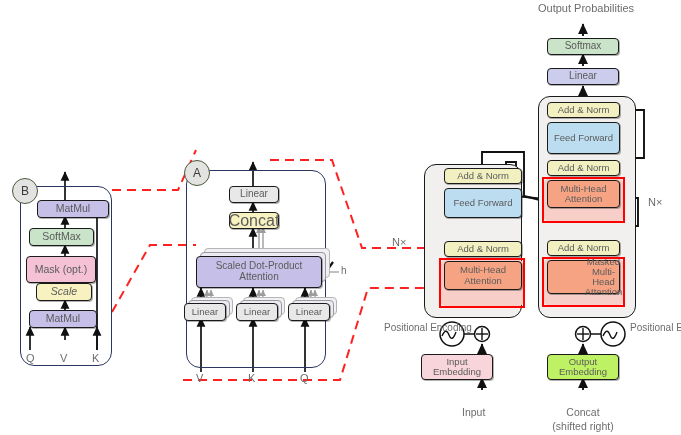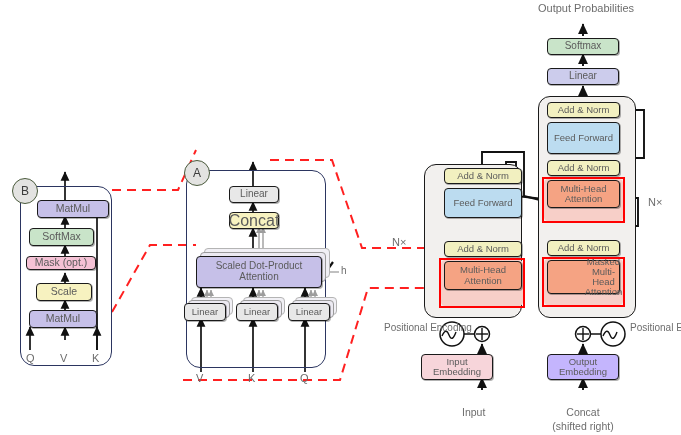--- a/index.html
+++ b/index.html
@@ -186,24 +186,24 @@
   <div class="circ" style="left:12px;top:178px;width:26px;height:26px;">
     <span>B</span>
   </div>
 
   <div class="box" style="left:37px;top:200px;width:72px;height:18px;background:#c6c0e8;font-size:10.5px;">
     <span>MatMul</span>
   </div>
   <div class="box" style="left:29px;top:228px;width:65px;height:18px;background:#c9e4c9;font-size:10.5px;">
     <span>SoftMax</span>
   </div>
-  <div class="box" style="left:26px;top:256px;width:70px;height:14px;background:#f5c2d5;font-size:10.5px;">
+  <div class="box" style="left:26px;top:256px;width:70px;height:27px;background:#f5c2d5;font-size:10.5px;">
     <span>Mask (opt.)</span>
   </div>
-  <div class="box" style="left:36px;top:283px;width:56px;height:18px;background:#f7f2c0;font-size:10.5px;">
+  <div class="box" style="left:36px;top:283px;width:56px;height:18px;background:#f7f2c0;font-size:10.5px;font-style:italic;">
     <span>Scale</span>
   </div>
   <div class="box" style="left:29px;top:310px;width:68px;height:18px;background:#c6c0e8;font-size:10.5px;">
     <span>MatMul</span>
   </div>
 
   <div class="lbl" style="left:26px;top:352px;font-size:11px;">Q</div>
   <div class="lbl" style="left:92px;top:352px;font-size:11px;">K</div>
   <div class="lbl" style="left:60px;top:352px;font-size:11px;">V</div>
 
@@ -304,21 +304,21 @@
 
   <div class="box" style="left:547px;top:240px;width:73px;height:16px;background:#f2f0c0;font-size:9.5px;">
     <span>Add &amp; Norm</span>
   </div>
   <div class="box" style="left:544px;top:259px;width:79px;height:46px;background:#f7cfc8;border-color:#f7cfc8;box-shadow:none;"></div>
   <div class="box" style="left:547px;top:260px;width:73px;height:34px;background:#f5a383;font-size:9.5px;padding-left:40px;">
     <span>Masked Multi-Head Attention</span>
   </div>
   <div class="redhi" style="left:542px;top:257px;width:83px;height:50px;"></div>
 
-  <div class="box" style="left:547px;top:354px;width:72px;height:26px;background:#c4b5fd;font-size:9.5px;">
+  <div class="box" style="left:547px;top:354px;width:72px;height:26px;background:#bef264;font-size:9.5px;">
     <span>Output Embedding</span>
   </div>
   <div class="lbl" style="left:630px;top:322px;font-size:10px;width:52px;line-height:1.25;">
     <span>Positional Encoding</span>
   </div>
   <div class="lbl" style="left:537px;top:406px;width:92px;text-align:center;font-size:10.5px;line-height:1.3;">
     <span>Concat</span><br>
     <span>(shifted right)</span>
   </div>
 

